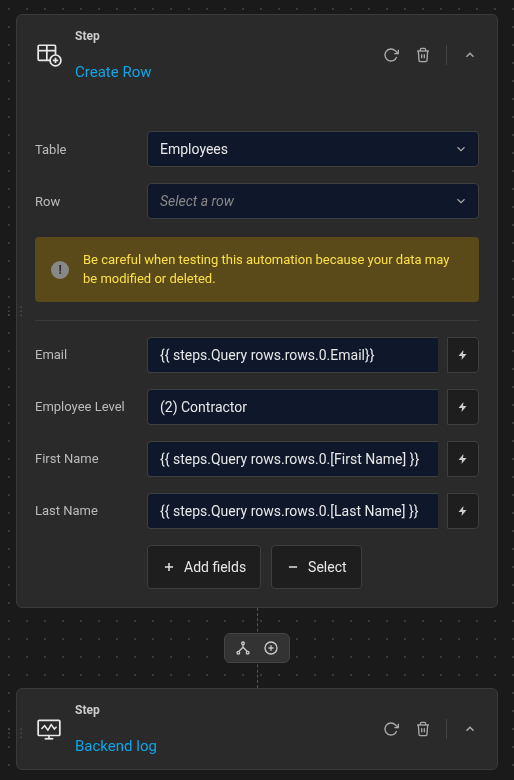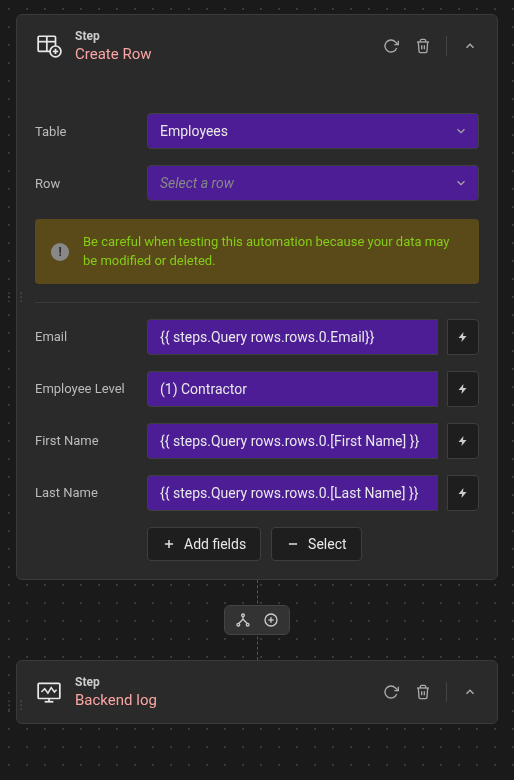--- a/index.html
+++ b/index.html
@@ -58,22 +58,22 @@
   }
   .step-titles { flex: 1; }
   .step-label {
     font-size: 12px;
     font-weight: 700;
     color: #ccc;
     line-height: 1.2;
   }
   .step-name {
     font-size: 15px;
-    color: #fca5a5;
-    margin-top: 2px;
+    color: #0ea5e9;
+    margin-top: 20px;
   }
   .header-actions {
     display: flex;
     align-items: center;
     gap: 14px;
   }
   .icon-btn {
     width: 18px;
     height: 18px;
     color: #aaa;
@@ -98,21 +98,21 @@
     gap: 10px;
   }
   .field-label {
     width: 102px;
     font-size: 13px;
     color: #bbb;
     flex-shrink: 0;
   }
   .select, .input {
     flex: 1;
-    background: #4c1d95;
+    background: #0f172a;
     border: 1px solid #3e3e3e;
     border-radius: 4px;
     height: 36px;
     display: flex;
     align-items: center;
     padding: 16px 12px;
     font-size: 14px;
     color: #e8e8e8;
     position: relative;
   }
@@ -163,38 +163,38 @@
     display: flex;
     align-items: center;
     justify-content: center;
     font-size: 12px;
     font-weight: bold;
     flex-shrink: 0;
   }
   .warning-text {
     font-size: 13px;
     line-height: 1.4;
-    color: #84cc16;
+    color: #fde047;
   }
   .divider-line {
     height: 1px;
     background: #3a3a3a;
     margin-top: 18px;
   }
   .action-row {
     display: flex;
     gap: 10px;
     margin-top: 16px;
     margin-left: 112px;
   }
   .btn {
     background: #1e1e1e;
     border: 1px solid #3e3e3e;
     border-radius: 4px;
-    height: 34px;
+    height: 44px;
     padding: 0 14px;
     display: flex;
     align-items: center;
     gap: 8px;
     font-size: 14px;
     color: #e8e8e8;
     cursor: pointer;
   }
   .connector {
     height: 80px;
@@ -322,21 +322,21 @@
                 <path d="M13 2L3 14h7l-1 8 10-12h-7l1-8z"></path>
               </svg>
           </div>
         </div>
       </div>
 
       <div class="field-row">
         <div class="field-label">Employee Level</div>
         <div class="input-wrap">
           <div class="input">
-              <span>(1) Contractor</span>
+              <span>(2) Contractor</span>
             </div>
           <div class="bolt-btn">
             <svg width="12" height="14" viewBox="0 0 24 24" fill="currentColor">
                 <path d="M13 2L3 14h7l-1 8 10-12h-7l1-8z"></path>
               </svg>
           </div>
         </div>
       </div>
 
       <div class="field-row">

